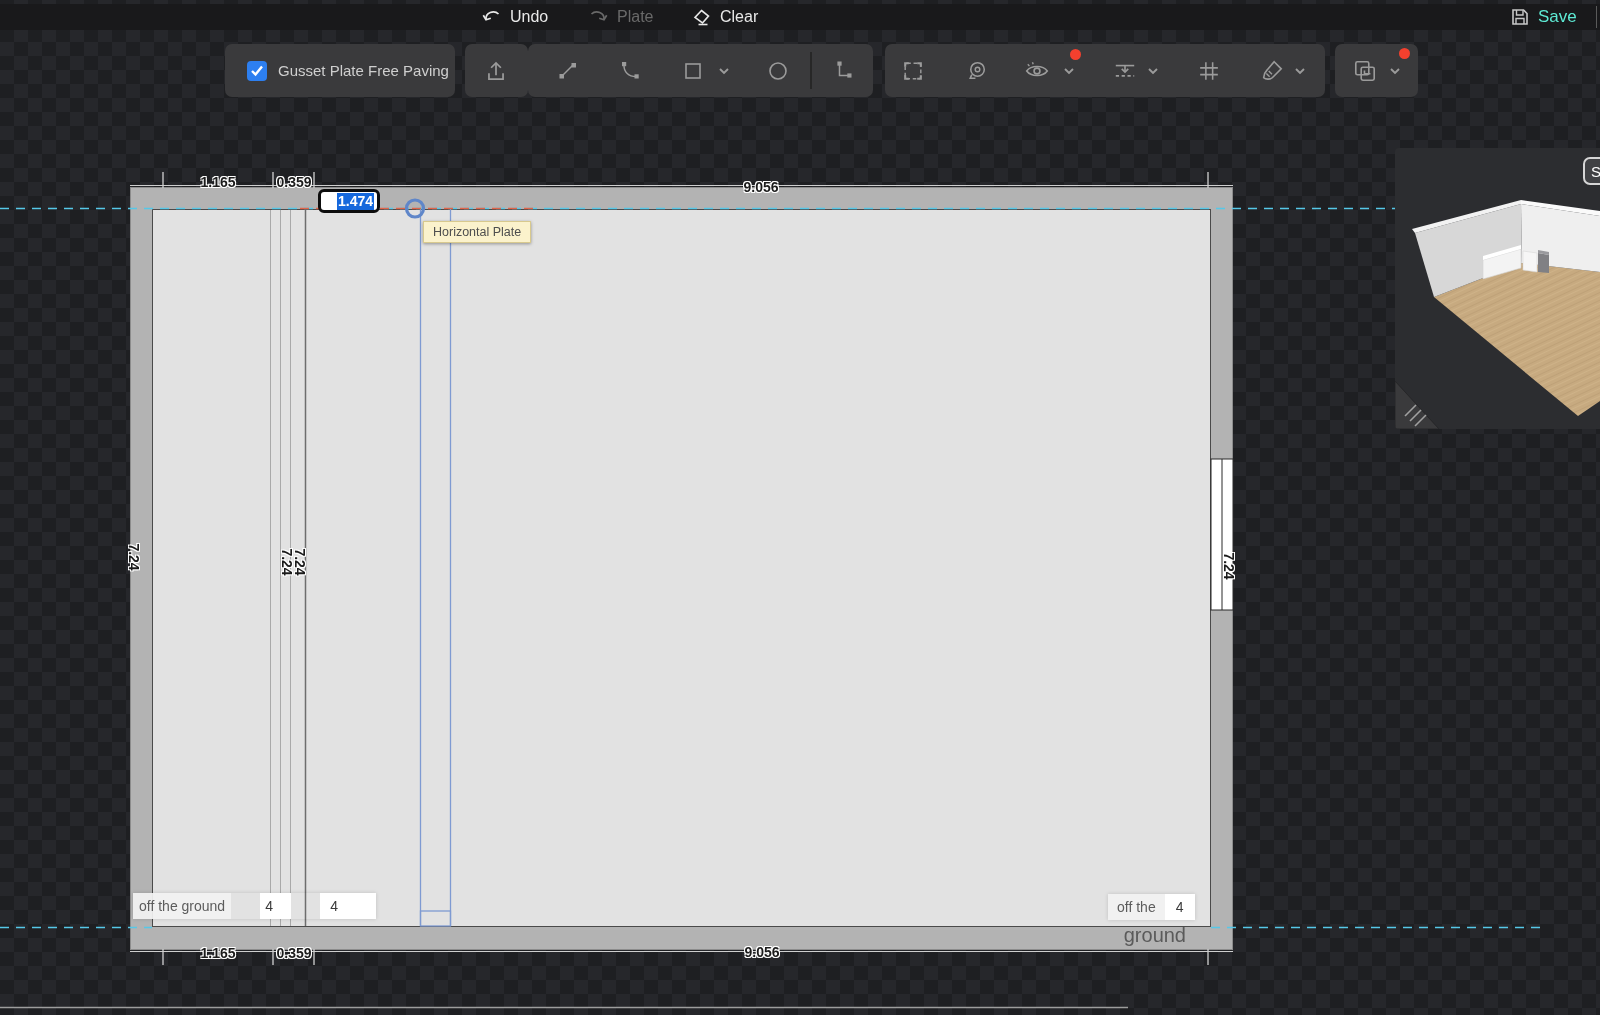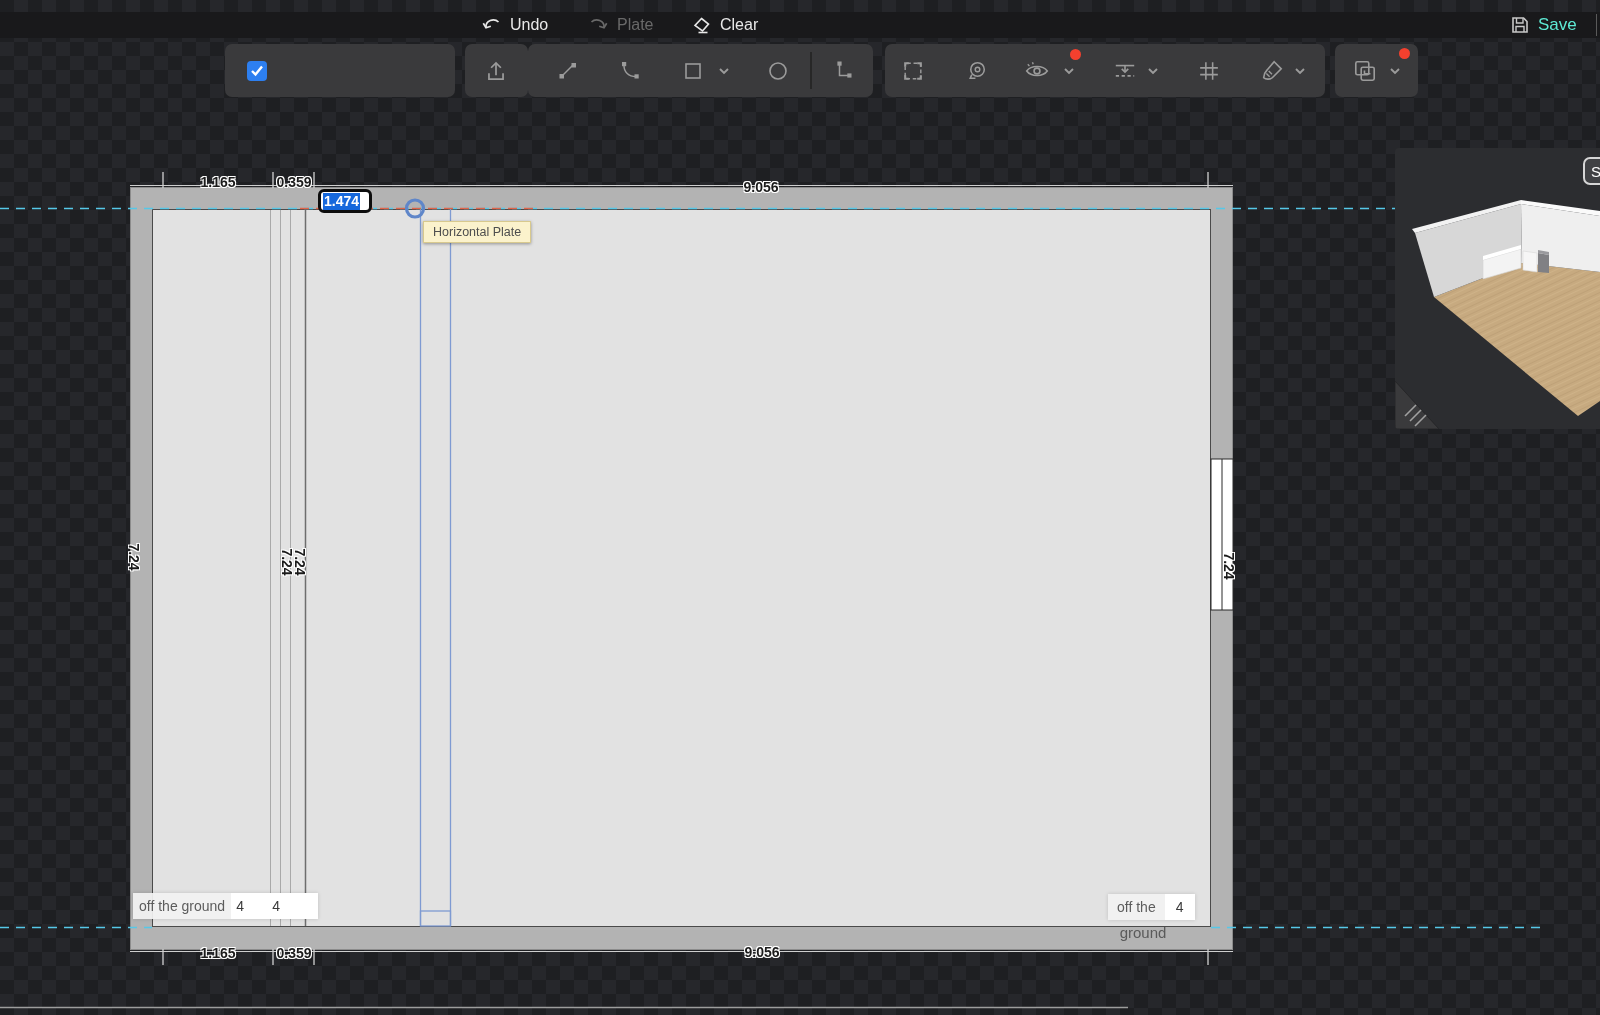--- a/index.html
+++ b/index.html
@@ -5,21 +5,21 @@
   html,body{margin:0;padding:0;}
   body{
     width:1600px;height:1015px;overflow:hidden;position:relative;
     font-family:"Liberation Sans","DejaVu Sans",sans-serif;
     background-color:#202124;
     background-image:conic-gradient(#26272b 25%,#1e1f22 0 50%,#26272b 0 75%,#1e1f22 0);
     background-size:28px 28px;
   }
   .abs{position:absolute;}
   
-  #topbar{left:0;top:12px;width:1600px;height:26px;background:#19191b;z-index:40;}
+  #topbar{left:0;top:4px;width:1600px;height:26px;background:#19191b;z-index:40;}
   .tb-item{position:absolute;top:0;height:26px;display:flex;align-items:center;gap:8px;
     font-size:16px;color:#e8e8e8;cursor:default;}
   .tb-item svg{display:block;}
   .tb-disabled{color:#696969;}
   .tb-save{color:#5eead4;font-size:17px;}
   #topbar-divider{left:1596px;top:2px;width:1px;height:22px;background:#5a5a5a;}
   
   .tgroup{position:absolute;top:44px;height:53px;background:#3a3a3c;border-radius:7px;z-index:40;}
   .tool{position:absolute;top:50%;transform:translate(-50%,-50%);display:flex;align-items:center;justify-content:center;}
   .tool svg{display:block;}
@@ -32,33 +32,33 @@
   
   #plan-outer{left:130px;top:187px;width:1103px;height:763px;background:#b3b3b3;
     border:1px solid #8c8c8c;box-sizing:border-box;z-index:1;}
   #plan-inner{left:152px;top:209px;width:1059px;height:718px;background:#e2e2e2;
     border:1px solid #4a4a4a;box-sizing:border-box;z-index:2;}
   #overlay-svg{left:0;top:0;z-index:5;pointer-events:none;}
   .dim{position:absolute;z-index:6;font-size:14px;font-weight:700;color:#1b1b1b;text-align:center;
     text-shadow:-1px -1px 0 #fff,1px -1px 0 #fff,-1px 1px 0 #fff,1px 1px 0 #fff;}
   .dim-rot{transform:rotate(90deg);}
   
-  #dim-input{left:318px;top:189px;width:54px;height:24px;background:#fff;border:3px solid #0d0d0d;
-    border-radius:6px;box-sizing:border-box;display:flex;align-items:center;padding-left:2px;z-index:20;}
+  #dim-input{left:318px;top:189px;width:62px;height:24px;background:#fff;border:3px solid #0d0d0d;
+    border-radius:6px;box-sizing:border-box;display:flex;align-items:center;padding-left:16px;z-index:20;}
   #dim-input .sel{background:var(--selection-blue,#1668dc);color:#fff;font-size:14px;font-weight:700;
     line-height:17px;padding:0 1px;}
   
   #tooltip{left:423px;top:221px;padding:3px 9px;background:#fbf2cc;border:1px solid #d8c98e;
     color:#4e4e4e;font-size:12.5px;z-index:20;box-shadow:0 1px 3px rgba(0,0,0,.35);white-space:nowrap;}
   
   .og-row{position:absolute;height:26px;display:flex;align-items:stretch;z-index:15;font-size:14px;
     box-shadow:0 0 4px rgba(0,0,0,.15);}
   .og-label{background:rgba(242,242,242,.93);color:#5c5c5c;display:flex;align-items:center;padding:0 6px;}
   .og-input{background:#fff;color:#3a3a3a;display:flex;align-items:center;padding-left:5px;}
-  #og-ground2{left:1100px;top:924px;width:86px;text-align:center;color:#5a5a5a;font-size:15px;z-index:15;}
+  #og-ground2{left:1100px;top:924px;width:86px;text-align:right;color:#5a5a5a;font-size:20px;z-index:15;}
   
   #panel3d{left:1395px;top:148px;width:205px;height:281px;background:#2c2d30;z-index:30;
     border-radius:4px 0 0 4px;overflow:hidden;}
   #switch-btn{position:absolute;left:188px;top:9px;width:44px;height:28px;border:2px solid #d6d6d6;
     border-radius:7px;background:#404144;color:#fff;font-size:15px;display:flex;align-items:center;
     padding-left:6px;box-sizing:border-box;}
 </style>
 </head>
 <body>
 
@@ -118,21 +118,21 @@
 <div class="dim dim-rot abs" style="left:111px;top:549px;width:46px;">7.24</div>
 <div class="dim dim-rot abs" style="left:264px;top:554px;width:46px;">7.24</div>
 <div class="dim dim-rot abs" style="left:277px;top:554px;width:46px;">7.24</div>
 <div class="dim dim-rot abs" style="left:1206px;top:558px;width:46px;">7.24</div>
 
 <div class="abs" id="dim-input">
   <span class="sel">1.474</span>
 </div>
 <div class="abs" id="tooltip">Horizontal Plate</div>
 
-<div class="og-row" style="left:133px;top:893px;">
+<div class="og-row" style="left:133px;top:893px;gap:29px;">
   <span class="og-label">off the ground</span>
   <span class="og-input" style="width:26px;">4</span>
   <span class="og-input" style="width:46px;padding-left:10px;">4</span>
 </div>
 <div class="og-row" style="left:1108px;top:894px;">
   <span class="og-label" style="padding:0 9px;">off the</span>
   <span class="og-input" style="width:30px;justify-content:center;padding-left:0;">4</span>
 </div>
 <div class="abs" id="og-ground2">ground</div>
 
@@ -168,20 +168,21 @@
   </div>
   <div class="abs" id="topbar-divider"></div>
 </div>
 
 <div class="tgroup" style="left:225px;width:230px;">
   <div class="checkbox">
     <svg width="14" height="12" viewBox="0 0 14 12">
       <path d="M2 6 L5.5 9.5 L12 1.5" fill="none" stroke="#fff" stroke-width="2.4"></path>
     </svg>
   </div>
+  <div class="cb-label">Gusset Plate Free Paving</div>
 </div>
 
 <div class="tgroup" style="left:465px;width:63px;">
   <div class="tool" style="left:31px;">
     <svg width="26" height="26" viewBox="0 0 24 24">
       <g fill="none" stroke="#9b9b9b" stroke-width="1.6">
         <path d="M12 16 V4.8"></path>
           <path d="M7.5 9 L12 4.5 L16.5 9"></path>
           <path d="M5.5 14 V19.5 H18.5 V14"></path>
       </g>

